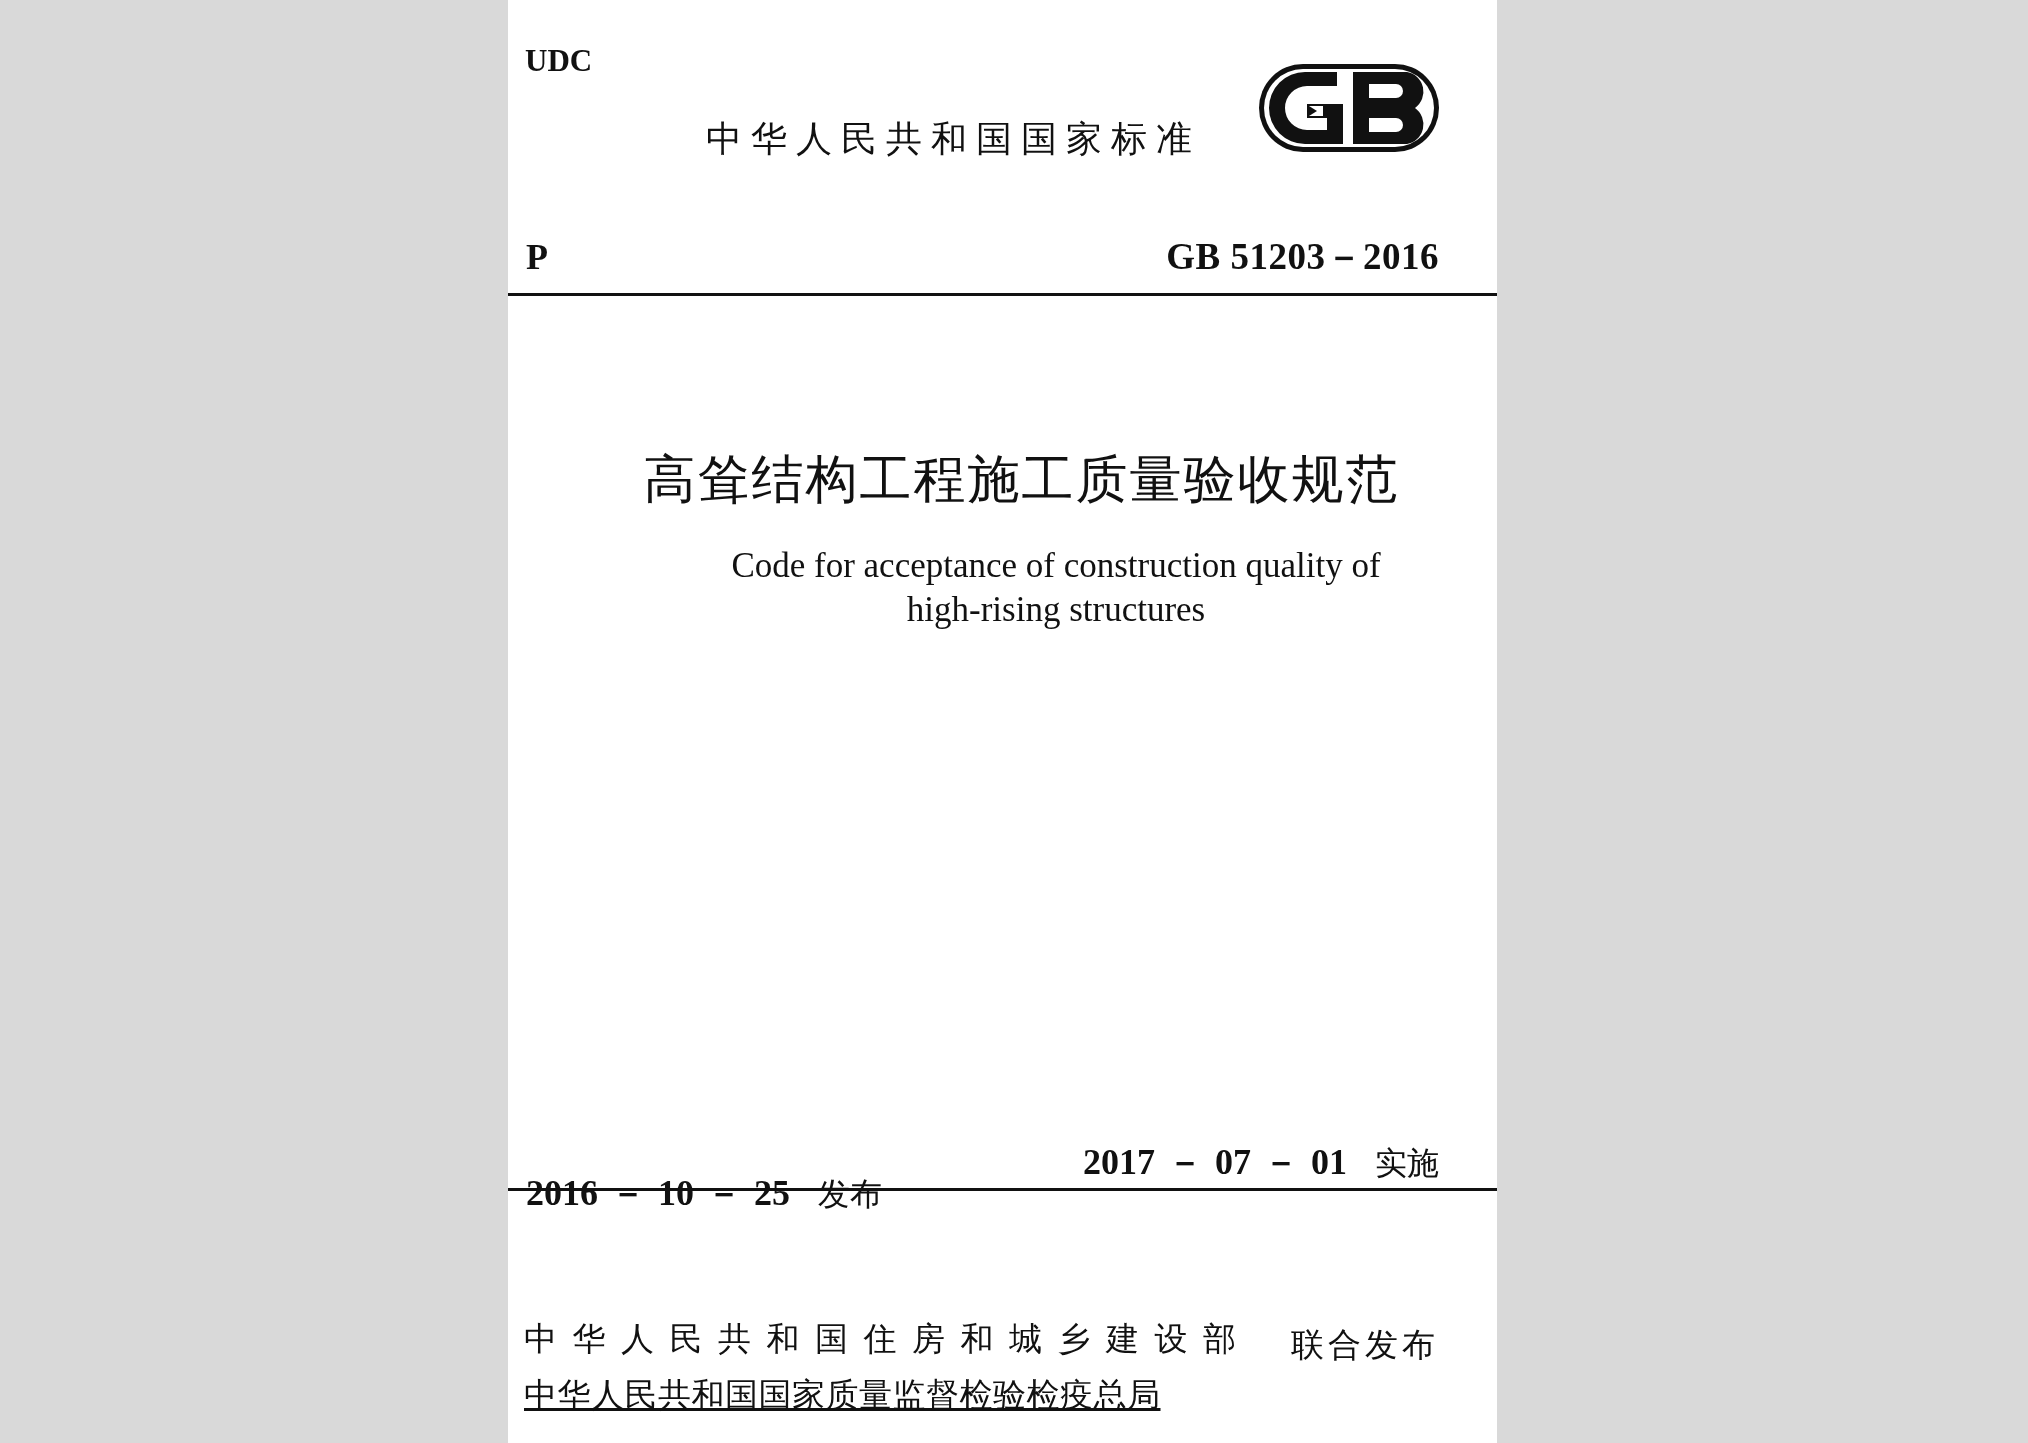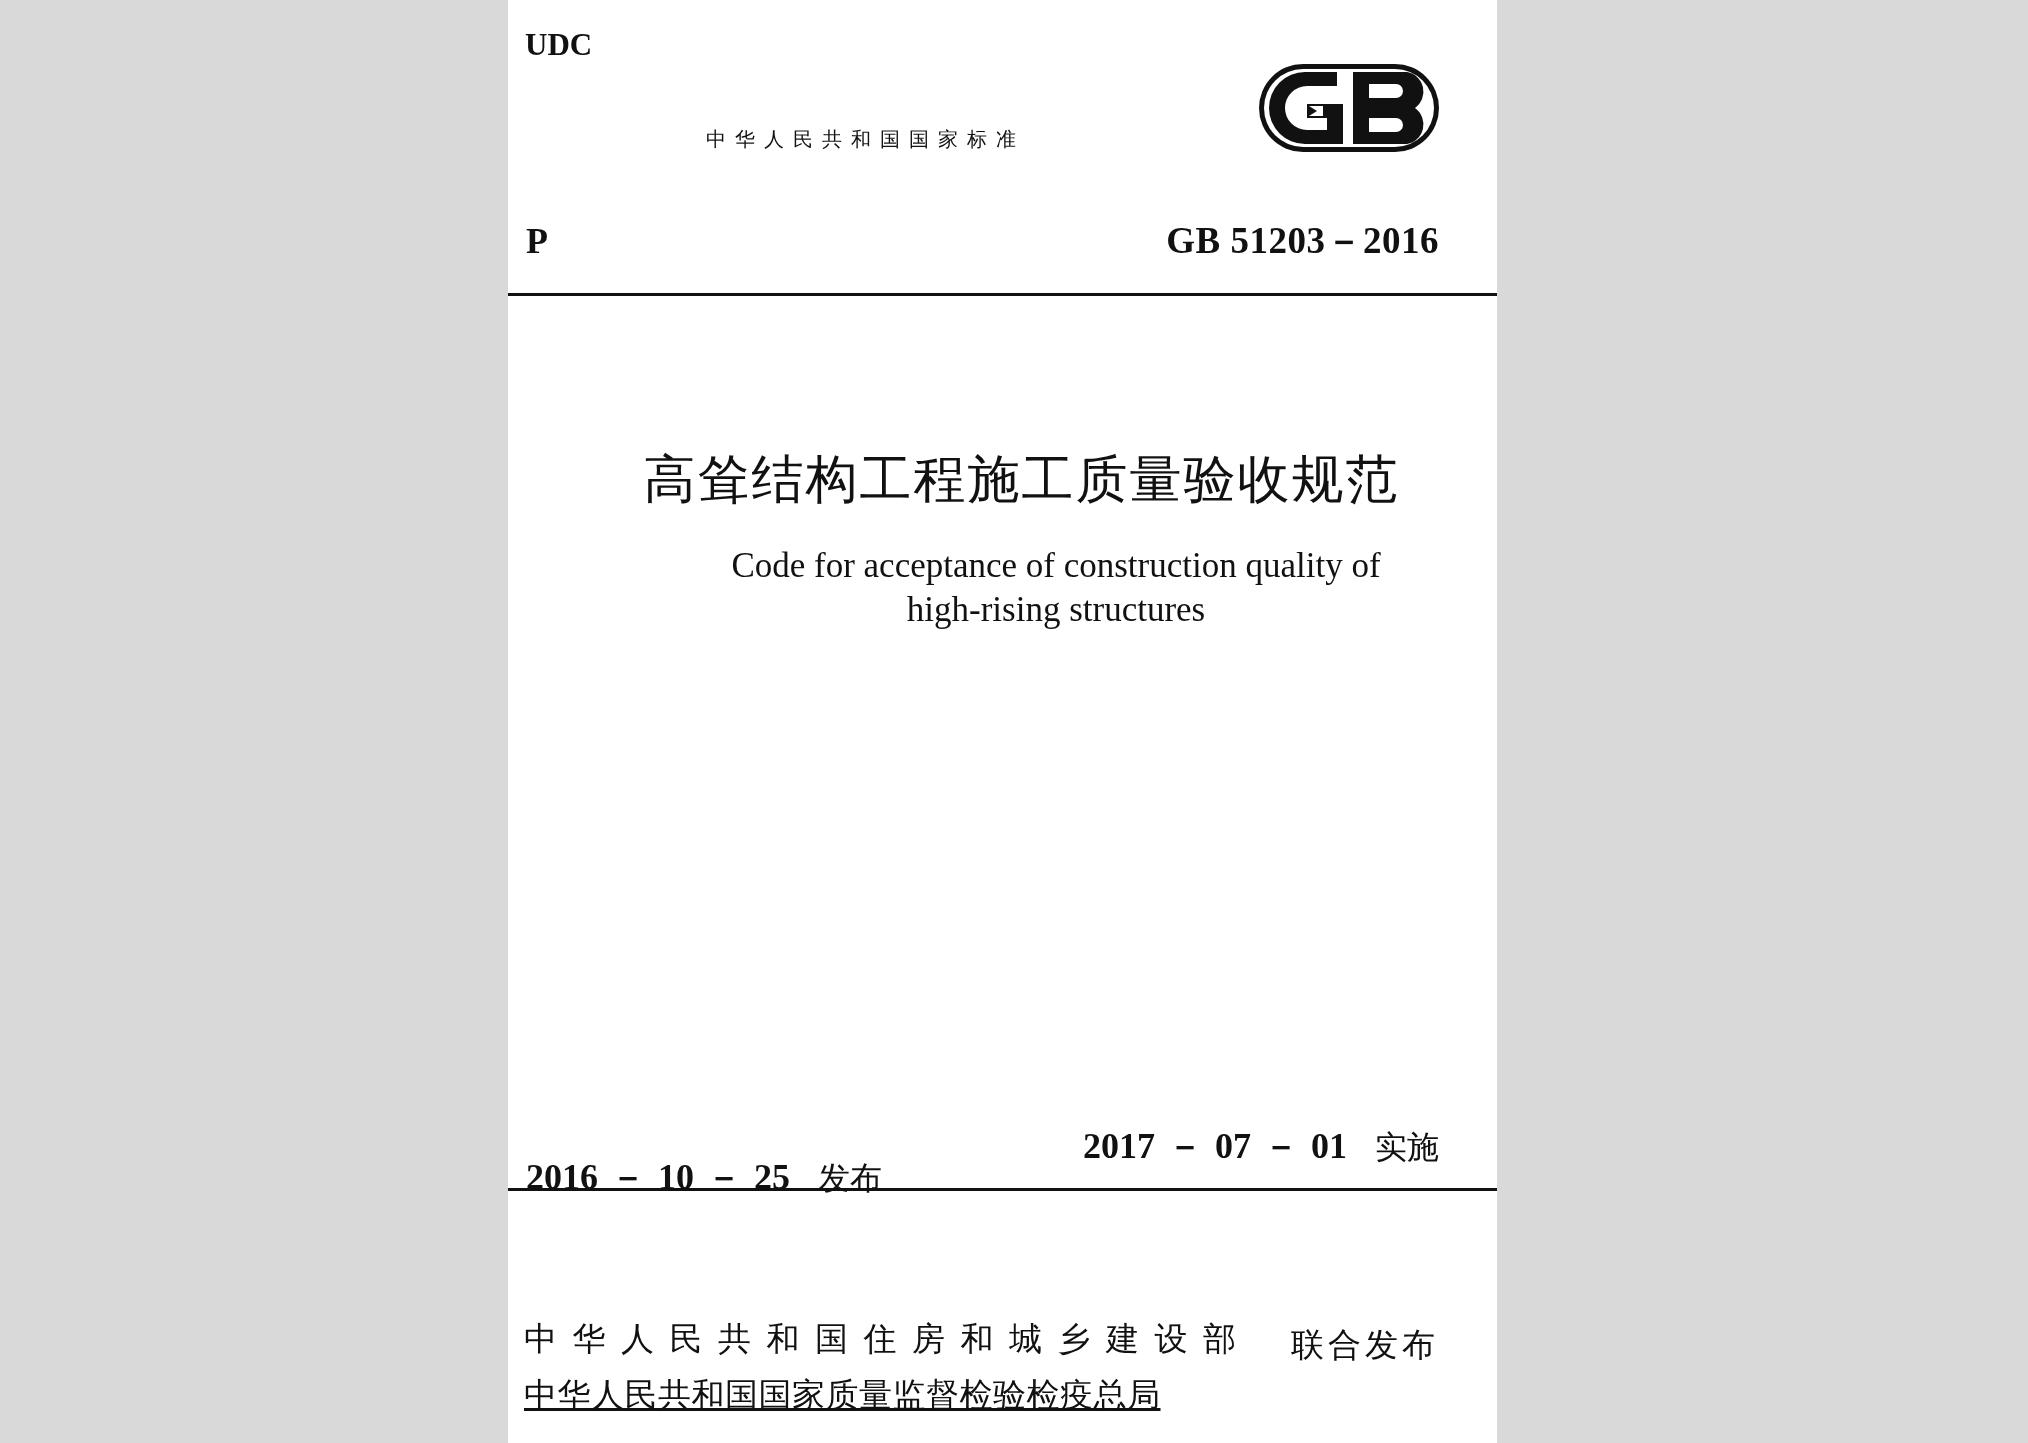--- a/index.html
+++ b/index.html
@@ -5,26 +5,26 @@
   html, body { margin: 0; padding: 0; }
   body {
     width: 2028px; height: 1443px; background: #d9d9d9;
     position: relative; overflow: hidden;
   }
   .page {
     position: absolute; left: 508px; top: 0; width: 989px; height: 1443px;
     background: #ffffff;
   }
   .abs { position: absolute; white-space: nowrap; color: #111; }
-  .serif-b { font-family: "Liberation Serif", "DejaVu Serif", serif; font-weight: bold; }
+  .serif-b { font-family: "Liberation Serif", "DejaVu Serif", serif; font-weight: bold; margin-top: 16px; }
   .serif { font-family: "Liberation Serif", "DejaVu Serif", serif; }
   .sans { font-family: "DejaVu Sans", "Liberation Sans", sans-serif; }
 
   .udc { left: 17px; top: 28px; font-size: 31px; line-height: 34px; }
-  .national-std { left: 198px; top: 119px; font-size: 20px; line-height: 40px; letter-spacing: 9px; }
+  .national-std { left: 198px; top: 119px; font-size: 36px; line-height: 40px; letter-spacing: 9px; }
   .gb-logo { left: 749px; top: 62px; width: 184px; height: 92px; }
   .cls-p { left: 18px; top: 221px; font-size: 36px; line-height: 40px; }
   .std-no { right: 58px; top: 221px; font-size: 37px; line-height: 40px; letter-spacing: 0.5px; }
   .rule { position: absolute; left: 0; width: 989px; height: 3px; background: #111; }
   .rule-top { top: 293px; }
   .rule-bottom { top: 1188px; }
 
   .title-cn { left: 0; width: 989px; text-align: center; top: 448px; font-size: 52px; line-height: 64px; letter-spacing: 2px; color: #111; padding-left: 19px; }
   .title-en { left: 0; width: 1096px; text-align: center; top: 544px; font-size: 35px; line-height: 44px; white-space: normal; }
 

